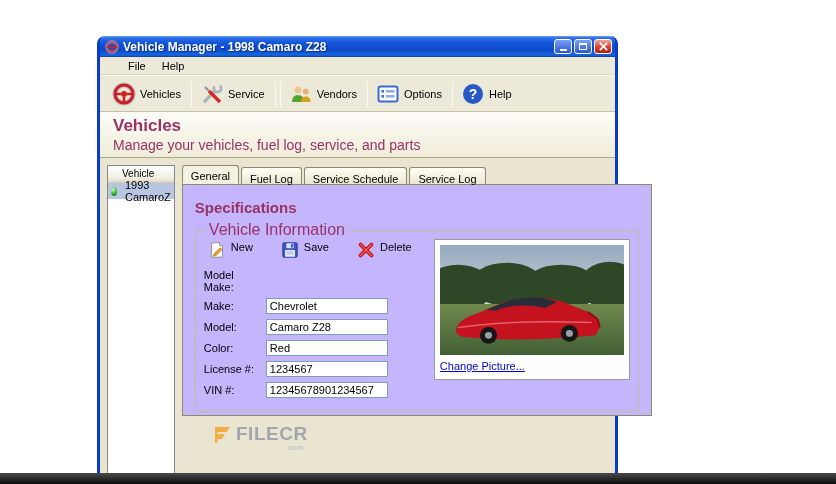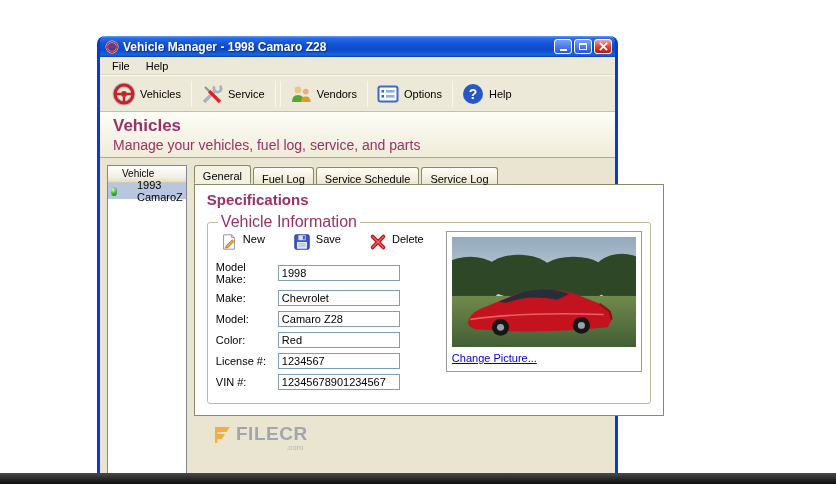--- a/index.html
+++ b/index.html
@@ -17,54 +17,54 @@
   .title-text { flex:1; color:#fff; font-weight:bold; font-size:12px; text-shadow:1px 1px 1px #0a2f86;
                 white-space:nowrap; overflow:hidden; }
   .win-buttons { display:flex; gap:2px; }
   .wbtn { width:18px; height:15px; border:1px solid #fff; border-radius:3px;
           display:flex; align-items:center; justify-content:center; }
   .wbtn.blue { background:linear-gradient(#7aa0f4,#2858d8); }
   .wbtn.red  { background:linear-gradient(#f2a69c,#d84030 55%,#a82014); }
   .glyph-min { width:7px; height:2px; background:#fff; margin-top:7px; }
   .glyph-max { width:8px; height:7px; border:1px solid #fff; border-top-width:2px; }
 
-  .menubar { height:18px; display:flex; align-items:center; padding-left:4px;
+  .menubar { height:18px; display:flex; align-items:center; padding-left:20px;
              background:#ece9d8; border-bottom:1px solid #dcd8c4; font-size:11px; }
   .menu-item { padding:2px 8px; }
 
   .toolbar { height:37px; display:flex; align-items:center; padding-left:6px;
              background:#ece9d8; border-top:1px solid #fbf9f0; border-bottom:1px solid #c4c0aa; }
   .tool-btn { display:flex; align-items:center; gap:4px; padding:3px 8px 3px 6px; font-size:11px; }
   .tb-icon svg { display:block; }
   .tsep { width:1px; height:26px; background:#d2ceb8; border-right:1px solid #faf8ee; margin:0 2px; }
 
   .page-header { height:46px; padding:4px 0 0 13px;
                  background:linear-gradient(180deg,#fefdf8,#efecd8); border-bottom:1px solid #aca890; }
   .page-title { font-size:17px; font-weight:bold; color:#993366; }
   .page-subtitle { font-size:14px; color:#993366; margin-top:1px; }
 
   
   .content { position:relative; height:339px; padding:7px; display:flex; background:#e9e5d1; }
 
   .list-panel { width:152px; background:#fff; border:1px solid #828790; display:flex; flex-direction:column; }
   .list-header { height:17px; font-size:10px; padding:2px 4px 0 14px;
                  background:linear-gradient(#ffffff,#f2efe4 70%,#e1dcc7); border-bottom:1px solid #cfcab2; }
-  .list-row { display:flex; align-items:center; gap:20px; height:16px; padding-left:3px; font-size:11px; }
+  .list-row { display:flex; align-items:center; gap:8px; height:16px; padding-left:3px; font-size:11px; }
   .list-row.selected { background:#b9c6e2; }
   .green-ball { width:9px; height:9px; border-radius:50%;
                 background:radial-gradient(circle at 32% 28%, #d2f8c8, #34b22e 55%, #0c7212); }
 
   .right-panel { flex:1; margin-left:7px; display:flex; flex-direction:column; }
   .tabs { display:flex; height:19px; position:relative; z-index:2; }
   .tab { font-size:11px; padding:5px 8px 0; height:17px; margin-top:2px; margin-right:2px;
          border:1px solid #898a6a; border-bottom:none; border-radius:3px 3px 0 0;
          background:linear-gradient(#fffef6,#ece6d0); white-space:nowrap; }
   .tab.active { height:19px; margin-top:0; padding-top:4px; margin-bottom:-1px;
                 background:#f3f1e2; border-bottom:1px solid #f3f1e2; z-index:3; }
-  .tab-panel { border:1px solid #898a6a; background:#ffffff; height:232px; padding:4px 10px 6px; }
+  .tab-panel { border:1px solid #898a6a; background:#c4b5fd; height:232px; padding:12px 10px 6px; }
 
   .section-title { font-size:15px; font-weight:bold; color:#993366; margin:2px 0 5px 2px; }
 
   .groupbox { border:1px solid #c3bc9c; border-radius:3px; margin:0 2px; padding:0px 8px 8px; }
   .groupbox legend { font-size:16px; color:#993366; padding:0 3px; margin-left:2px; }
 
   .gb-inner { display:flex; }
   .gb-left { width:208px; }
   .gb-right { margin-left:22px; }
 
@@ -245,21 +245,20 @@
                     <svg width="18" height="18" viewBox="0 0 20 20">
                         <path d="M4 4 L16 16 M16 4 L4 16" stroke="#c81616" stroke-width="4.2" stroke-linecap="round"></path>
                         <path d="M4 4 L16 16 M16 4 L4 16" stroke="#ee6a6a" stroke-width="1.4" stroke-linecap="round"></path>
                       </svg>
                     <span>Delete</span>
                   </div>
                 </div>
 
                 <div class="form-row">
                   <label>Model Make:</label>
-                  <input type="text" value="1998" style="">
                 </div>
                 <div class="form-row">
                   <label>Make:</label>
                   <input type="text" value="Chevrolet" style="">
                 </div>
                 <div class="form-row">
                   <label>Model:</label>
                   <input type="text" value="Camaro Z28" style="">
                 </div>
                 <div class="form-row">

